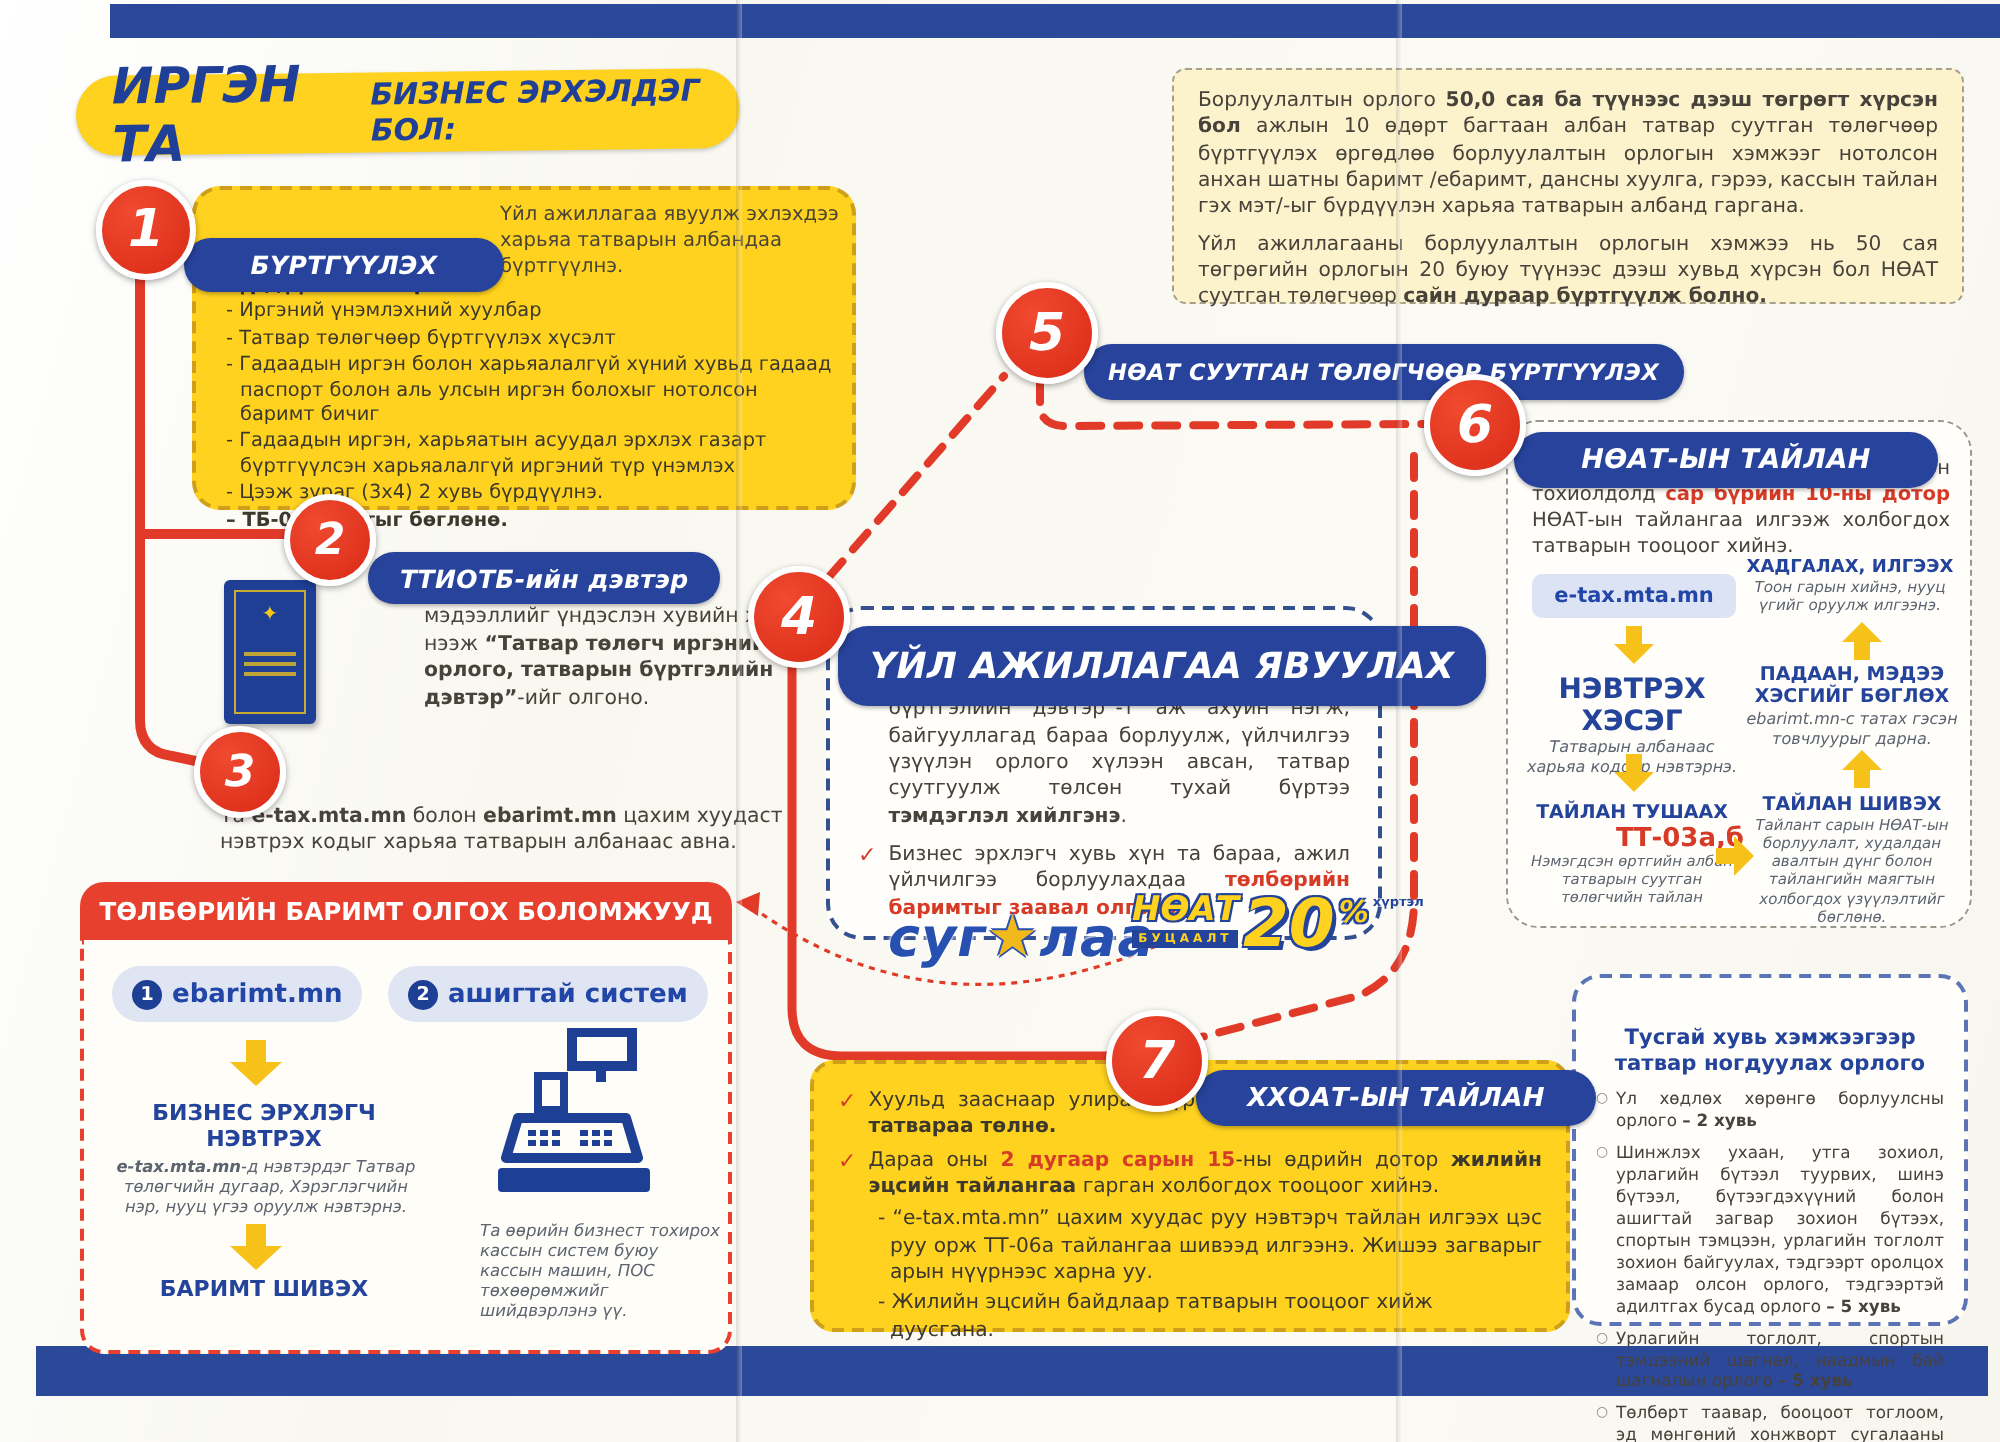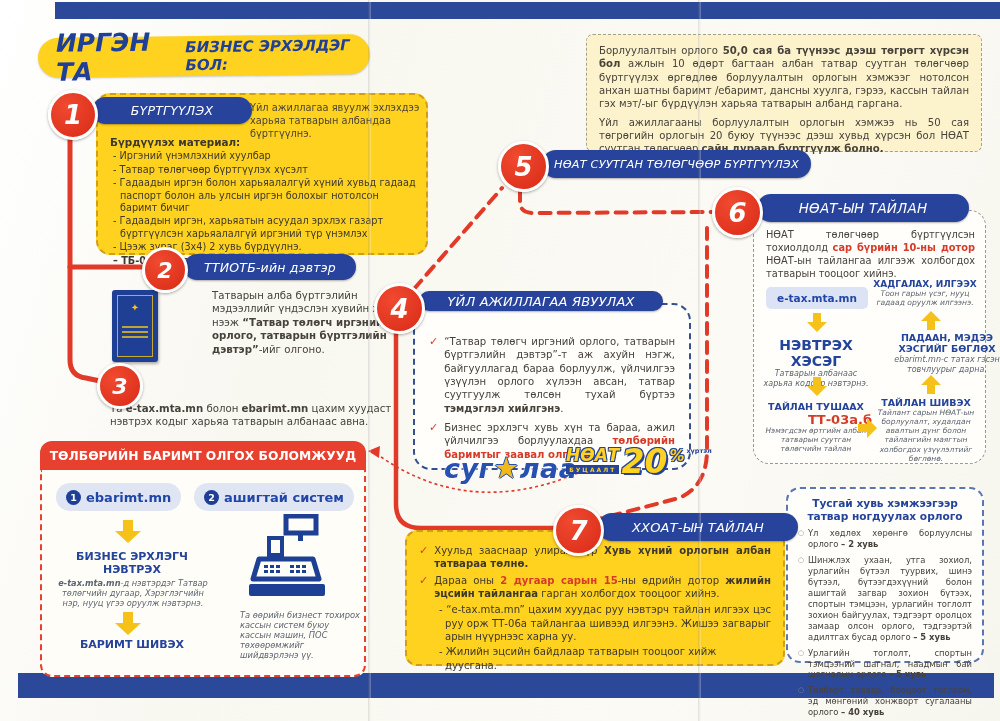--- a/index.html
+++ b/index.html
@@ -9,36 +9,36 @@
   .strip{position:absolute;background:#2c4899;z-index:2;}
   .fold{position:absolute;top:0;bottom:0;width:3px;z-index:9;pointer-events:none;
     background:linear-gradient(to right,rgba(60,60,60,.14),rgba(255,255,255,.3));}
   svg.connectors{position:absolute;left:0;top:0;z-index:1;}
   
   .numc{position:absolute;display:flex;align-items:center;justify-content:center;
     background:radial-gradient(circle at 35% 30%,#f04a30,#d92a17);color:#fff;border-radius:50%;
     font-weight:bold;font-style:italic;border:3px solid #fff;box-shadow:0 1px 3px rgba(0,0,0,.35);z-index:6;}
   
   .pill{position:absolute;display:flex;align-items:center;justify-content:center;background:#27439b;
-    color:#fff;font-weight:normal;font-style:italic;border-radius:15px;white-space:nowrap;z-index:5;
-    padding:0 16px;height:27px;font-size:12.5px;letter-spacing:.2px;box-shadow:0 1px 2px rgba(0,0,0,.3);}
+    color:#fff;font-weight:bold;font-style:italic;border-radius:15px;white-space:nowrap;z-index:5;
+    padding:0 16px;height:27px;font-size:12.5px;letter-spacing:.2px;box-shadow:0 1px 2px rgba(0,0,0,.3);margin-top:22px;}
   
   .title-pill{position:absolute;left:38px;top:36px;width:314px;height:40px;background:#ffd21f;
     border-radius:21px;display:flex;align-items:baseline;gap:8px;padding-left:18px;z-index:4;
     transform:rotate(-.7deg);box-shadow:0 1px 2px rgba(0,0,0,.2);}
   .title-main{font-size:25px;font-weight:800;font-style:italic;color:#203f96;align-self:center;}
   .title-rest{font-size:15px;font-weight:800;font-style:italic;color:#203f96;align-self:center;}
   
   .ybox{position:absolute;background:#ffd21f;border:2px dashed rgba(150,95,20,.45);border-radius:14px;z-index:3;}
   .whitebox{position:absolute;background:#fffefb;border-radius:18px;z-index:3;}
   .small{font-size:10.2px;line-height:1.32;}
   .just{text-align:justify;}
   .b{font-weight:bold;}
   .rb{font-weight:bold;color:#d63b28;}
-  .bb{font-weight:bold;color:#24439a;}
+  .bb{font-weight:bold;color:#24439a;margin-top:16px;}
   .it{font-style:italic;}
   .gray-it{font-style:italic;color:#5c6470;}
   .mat-item{padding-left:10px;text-indent:-7px;margin-bottom:1px;}
   .chk{display:flex;gap:6px;margin-bottom:6px;}
   .ck{color:#d63b28;font-weight:bold;flex:0 0 auto;font-size:11px;}
   .flow-t{font-weight:bold;color:#24439a;text-align:center;}
   .flow-s{font-style:italic;color:#5c6470;text-align:center;}
   .etax{position:absolute;background:#dce3f4;border-radius:5px;display:flex;align-items:center;
     justify-content:center;color:#2246a8;font-weight:bold;font-size:10.5px;}
   .arr{position:absolute;z-index:4;}
@@ -145,21 +145,21 @@
     </div>
     <div class="small just" style="font-size:10.1px;margin-top:5px;">
       <span>Үйл ажиллагааны борлуулалтын орлогын хэмжээ нь 50 сая төгрөгийн орлогын 20 буюу түүнээс дээш хувьд хүрсэн бол НӨАТ суутган төлөгчөөр </span><span class="b">сайн дураар бүртгүүлж болно.</span>
     </div>
   </div>
 
   <div class="numc" style="left:498px;top:141px;width:45px;height:45px;font-size:26px;">5</div>
   <div class="pill" style="left:542px;top:150px;height:28px;font-size:11.3px;padding:0 12px;">НӨАТ СУУТГАН ТӨЛӨГЧӨӨР БҮРТГҮҮЛЭХ</div>
 
   <div class="numc" style="left:374px;top:283px;width:45px;height:45px;font-size:26px;">4</div>
-  <div class="pill" style="left:419px;top:291px;height:20px;font-size:13px;min-width:212px;">ҮЙЛ АЖИЛЛАГАА ЯВУУЛАХ</div>
+  <div class="pill" style="left:419px;top:291px;height:40px;font-size:18px;min-width:212px;">ҮЙЛ АЖИЛЛАГАА ЯВУУЛАХ</div>
   <div class="whitebox" style="left:413px;top:303px;width:278px;height:167px;border:2px dashed #35508f;padding:30px 14px 0 14px;box-sizing:border-box;">
     <div class="chk">
       <span class="ck">✓</span>
       <div class="small just" style="font-size:10.1px;">
         <span>“Татвар төлөгч иргэний орлого, татварын бүртгэлийн дэвтэр”-т аж ахуйн нэгж, байгууллагад бараа борлуулж, үйлчилгээ үзүүлэн орлого хүлээн авсан, татвар суутгуулж төлсөн тухай бүртээ </span><span class="b">тэмдэглэл хийлгэнэ</span><span>.</span>
       </div>
     </div>
     <div class="chk">
       <span class="ck">✓</span>
       <div class="small just" style="font-size:10.1px;">
@@ -200,33 +200,33 @@
 
   <div class="numc" style="left:712px;top:187px;width:45px;height:45px;font-size:26px;">6</div>
   <div class="pill" style="left:757px;top:194px;height:28px;font-size:13.5px;min-width:180px;">НӨАТ-ЫН ТАЙЛАН</div>
   <div class="whitebox" style="left:753px;top:210px;width:231px;height:252px;border:1.5px dashed #9a988c;border-radius:16px;">
     <div class="small just" style="position:absolute;left:12px;right:10px;top:18px;font-size:9.8px;">
       <span>НӨАТ төлөгчөөр бүртгүүлсэн тохиолдолд </span><span class="rb">сар бүрийн 10-ны дотор</span><span> НӨАТ-ын тайлангаа илгээж холбогдох татварын тооцоог хийнэ.</span>
     </div>
     <div class="etax" style="left:12px;top:76px;width:102px;height:22px;">e-tax.mta.mn</div>
     <div style="position:absolute;left:116px;top:68px;width:110px;">
       <div class="flow-t" style="font-size:9px;">ХАДГАЛАХ, ИЛГЭЭХ</div>
-      <div class="flow-s" style="font-size:7.6px;line-height:1.25;">Тоон гарын үсэг, нууц гадаад оруулж илгээнэ.</div>
+      <div class="flow-s" style="font-size:7.6px;line-height:1.25;">Тоон гарын хийнэ, нууц үгийг оруулж илгээнэ.</div>
     </div>
     <svg class="arr" style="left:52px;top:102px;" width="22" height="20">
         <polygon points="7,0 15,0 15,9 21,9 11,19 1,9 7,9" fill="#f6c21a"></polygon>
       </svg>
     <svg class="arr" style="left:166px;top:100px;" width="22" height="20">
         <polygon points="7,19 15,19 15,10 21,10 11,0 1,10 7,10" fill="#f6c21a"></polygon>
       </svg>
     <div style="position:absolute;left:6px;top:126px;width:112px;">
       <div class="flow-t" style="font-size:14px;">НЭВТРЭХ ХЭСЭГ</div>
       <div class="flow-s" style="font-size:8px;line-height:1.25;">Татварын албанаас харьяа кодоор нэвтэрнэ.</div>
     </div>
-    <div style="position:absolute;left:118px;top:122px;width:108px;margin-left:21px;">
+    <div style="position:absolute;left:118px;top:122px;width:108px;">
       <div class="flow-t" style="font-size:9.5px;line-height:1.15;">ПАДААН, МЭДЭЭ ХЭСГИЙГ БӨГЛӨХ</div>
       <div class="flow-s" style="font-size:8px;line-height:1.25;">ebarimt.mn-с татах гэсэн товчлуурыг дарна.</div>
     </div>
     <svg class="arr" style="left:52px;top:166px;" width="22" height="20">
         <polygon points="7,0 15,0 15,9 21,9 11,19 1,9 7,9" fill="#f6c21a"></polygon>
       </svg>
     <svg class="arr" style="left:166px;top:164px;" width="22" height="20">
         <polygon points="7,19 15,19 15,10 21,10 11,0 1,10 7,10" fill="#f6c21a"></polygon>
       </svg>
     <div style="position:absolute;left:6px;top:190px;width:112px;">

